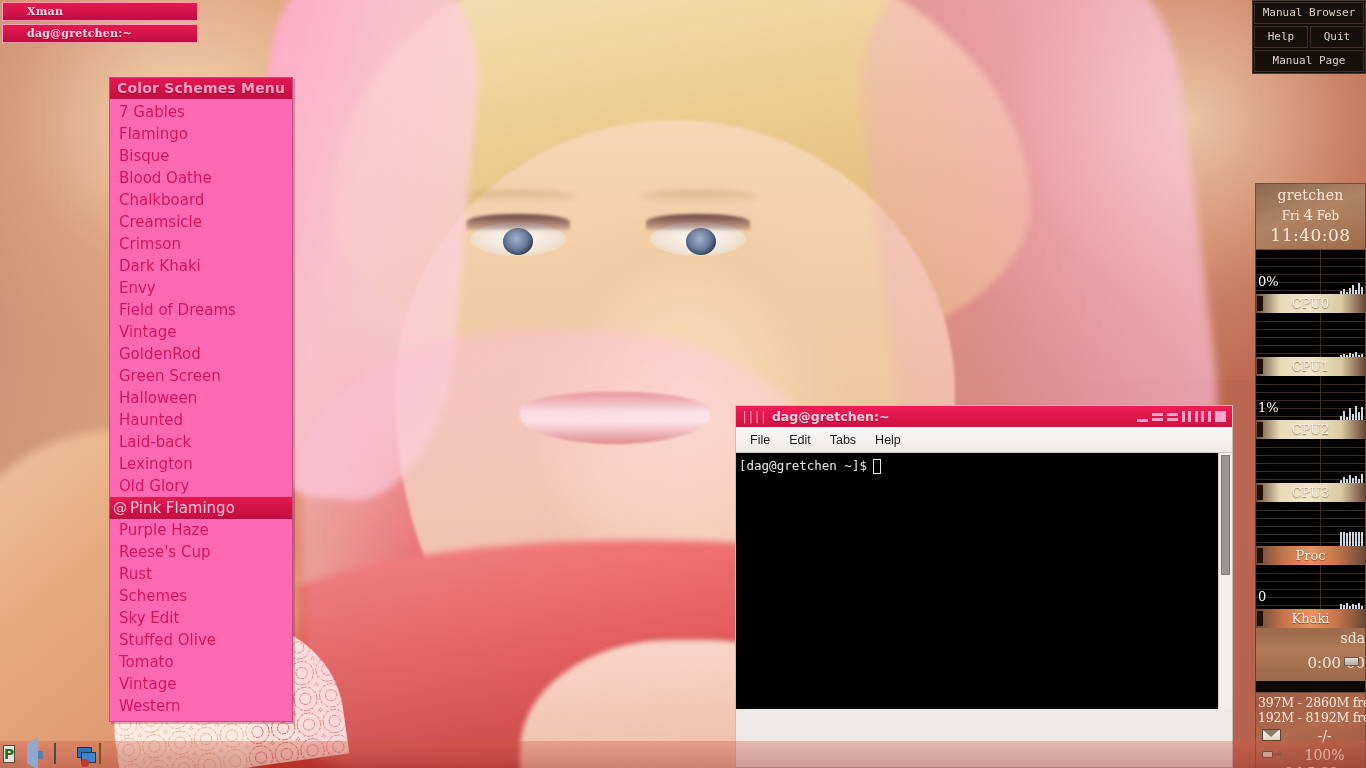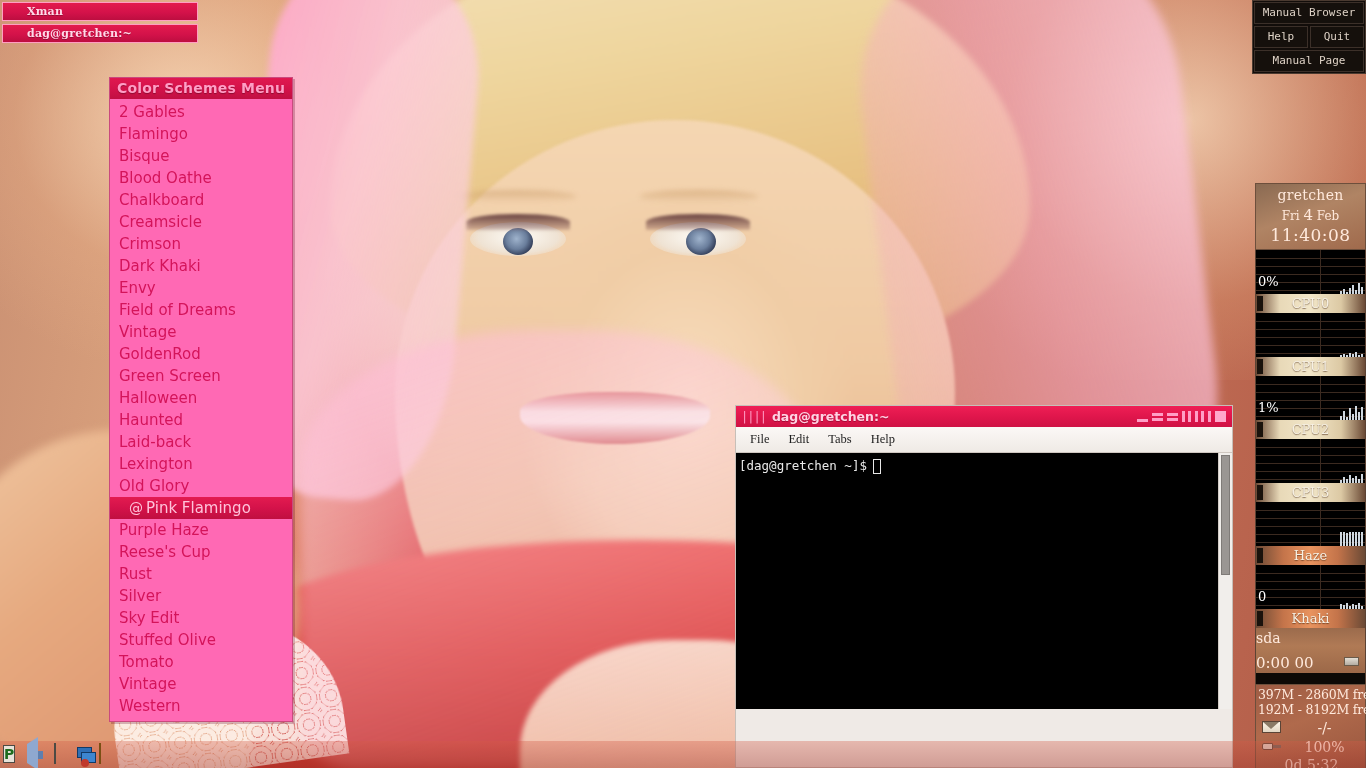--- a/index.html
+++ b/index.html
@@ -212,21 +212,21 @@
     font-size: 15px;
     color: #d4145a;
     padding-left: 9px;
     white-space: nowrap;
     overflow: hidden;
     font-family: "DejaVu Sans", sans-serif;
   }
   .cs-item.selected {
     background: linear-gradient(180deg, #e31b50 0%, #d4124a 50%, #c00f40 100%);
     color: #ffc2da;
-    padding-left: 16px;
+    padding-left: 0;
   }
   .cs-item.selected .cs-marker {
     display: inline-block;
     width: 20px;
     text-align: center;
     font-size: 14px;
   }
   .cs-marker { display: none; }
 
   
@@ -270,21 +270,21 @@
   #term-menubar {
     height: 25px;
     background: linear-gradient(180deg, #fbf8f6 0%, #efeae5 100%);
     border-bottom: 1px solid #cfc7c0;
     display: flex;
     align-items: center;
     padding-left: 6px;
     gap: 3px;
   }
   .term-menu {
-    font-family: Liberation Serif, serif;
+    font-family: Liberation Sans, sans-serif;
     font-size: 12.5px;
     color: #1d1d1d;
     padding: 2px 8px;
   }
   #term-body {
     position: relative;
     height: 256px;
     background: #000;
     display: flex;
   }
@@ -381,22 +381,22 @@
   .pct {
     position: absolute; left: 2px; top: 1px;
     color: #ffffff; font-size: 13px;
     font-family: "DejaVu Serif", serif;
     text-shadow: 0 1px 1px #000;
   }
   #sda-bar {
     background: linear-gradient(180deg, #9b6b4c 0%, #b07a55 40%, #9c6848 100%);
     border-left: 1px solid #5c4334;
     border-right: 1px solid #5c4334;
-    text-align: left;
-    padding: 2px 0 1px 0;
+    text-align: right;
+    padding: 2px 0 9px 0;
   }
   #sda-name { font-size: 14px; }
   #sda-time { font-size: 15px; margin-top: 8px; position: relative; }
   #sda-icon {
     position: absolute; right: 6px; top: 3px;
     width: 15px; height: 9px;
     background: linear-gradient(180deg, #e4ded4, #b3aca2);
     border: 1px solid #6a5a4a;
     box-sizing: border-box;
   }
@@ -502,21 +502,21 @@
     <div class="mb-row">
       <div class="mb-btn">Help</div>
       <div class="mb-btn">Quit</div>
     </div>
     <div class="mb-btn" id="mb-manual-page">Manual Page</div>
   </div>
 
   <div class="win" id="cs-menu">
     <div id="cs-title">Color Schemes Menu</div>
     <div id="cs-list">
-        <div class="cs-item"><span>2 Gables</span></div>
+        <div class="cs-item"><span>7 Gables</span></div>
         <div class="cs-item"><span>Flamingo</span></div>
         <div class="cs-item"><span>Bisque</span></div>
         <div class="cs-item"><span>Blood Oathe</span></div>
         <div class="cs-item"><span>Chalkboard</span></div>
         <div class="cs-item"><span>Creamsicle</span></div>
         <div class="cs-item"><span>Crimson</span></div>
         <div class="cs-item"><span>Dark Khaki</span></div>
         <div class="cs-item"><span>Envy</span></div>
         <div class="cs-item"><span>Field of Dreams</span></div>
         <div class="cs-item"><span>Vintage</span></div>
@@ -524,21 +524,21 @@
         <div class="cs-item"><span>Green Screen</span></div>
         <div class="cs-item"><span>Halloween</span></div>
         <div class="cs-item"><span>Haunted</span></div>
         <div class="cs-item"><span>Laid-back</span></div>
         <div class="cs-item"><span>Lexington</span></div>
         <div class="cs-item"><span>Old Glory</span></div>
         <div class="cs-item selected"><span class="cs-marker" style="display: inline-block;">@</span><span>Pink Flamingo</span></div>
         <div class="cs-item"><span>Purple Haze</span></div>
         <div class="cs-item"><span>Reese's Cup</span></div>
         <div class="cs-item"><span>Rust</span></div>
-        <div class="cs-item"><span>Silver</span></div>
+        <div class="cs-item"><span>Schemes</span></div>
         <div class="cs-item"><span>Sky Edit</span></div>
         <div class="cs-item"><span>Stuffed Olive</span></div>
         <div class="cs-item"><span>Tomato</span></div>
         <div class="cs-item"><span>Vintage</span></div>
         <div class="cs-item"><span>Western</span></div>
       </div>
   </div>
 
   <div class="win" id="terminal">
     <div id="term-titlebar">
@@ -671,21 +671,21 @@
             <i style="height: 14px;"></i>
             <i style="height: 14px;"></i>
             <i style="height: 13px;"></i>
             <i style="height: 14px;"></i>
             <i style="height: 14px;"></i>
             <i style="height: 14px;"></i>
             <i style="height: 14px;"></i>
             <i style="height: 14px;"></i>
           </div>
         </div>
-        <div class="labelbar warm"><span class="stub"></span><span>Haze</span></div>
+        <div class="labelbar warm"><span class="stub"></span><span>Proc</span></div>
         <div class="graph">
           <div class="gl" style="top: 8px;"></div>
           <div class="gl" style="top: 16px;"></div>
           <div class="gl" style="top: 24px;"></div>
           <div class="gl" style="top: 32px;"></div>
           <div class="gl" style="top: 40px;"></div>
           <div class="gv" style="left: 64px;"></div>
           <div class="spark">
             <i style="height: 5px;"></i>
             <i style="height: 4px;"></i>

